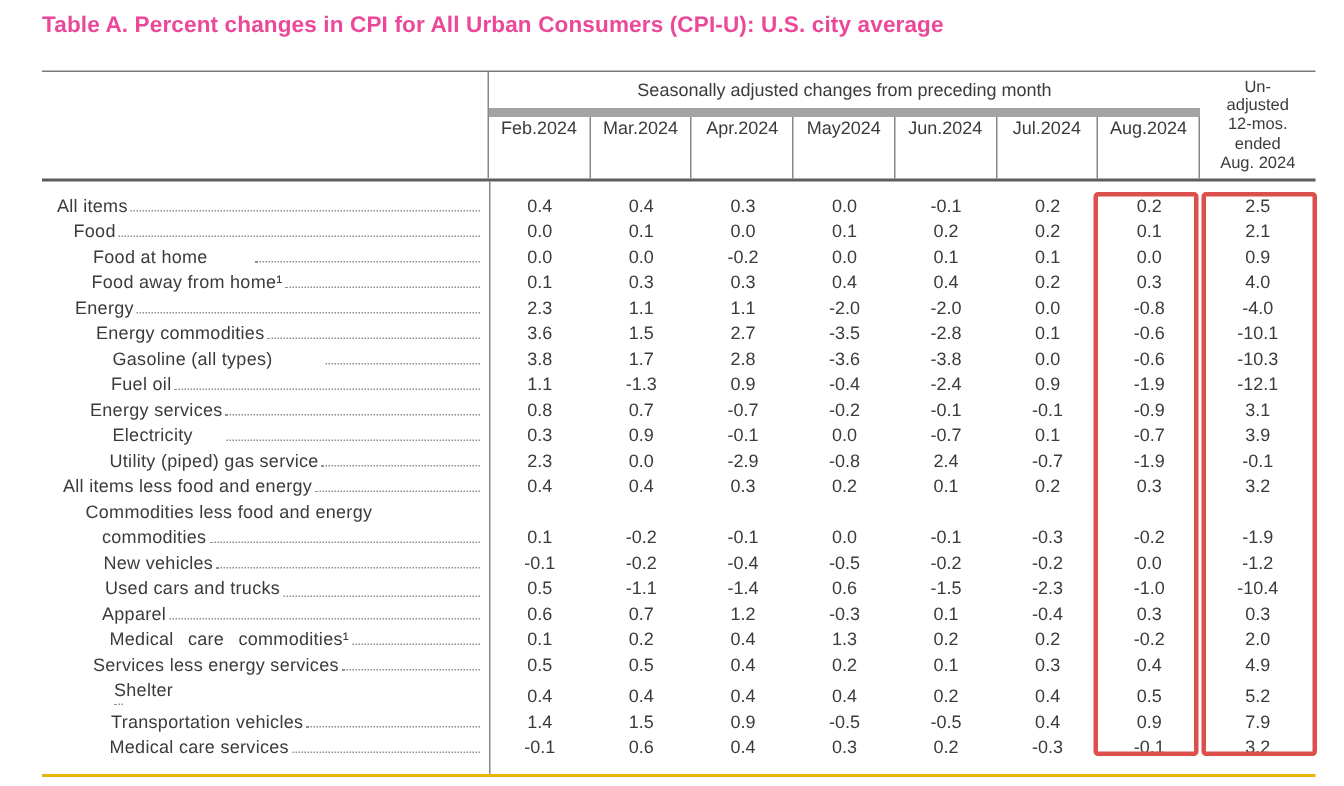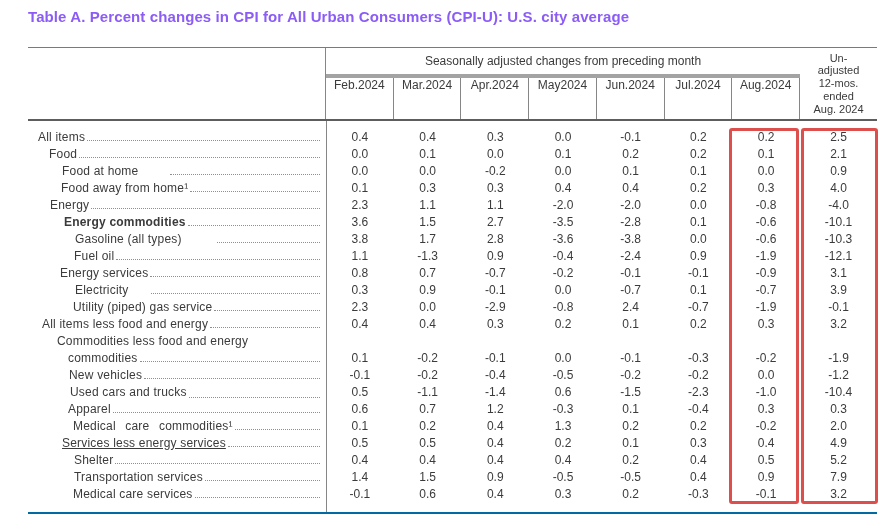--- a/index.html
+++ b/index.html
@@ -2,44 +2,44 @@
 <html><head>
 <meta charset="utf-8">
 <style>
   html,body { margin:0; padding:0; background:#ffffff; }
   .page {
     position:relative; width:896px; height:524px; overflow:hidden;
     font-family:"Liberation Sans", sans-serif; color:#3b3b3b; background:#fff;
   }
   .title {
     position:absolute; left:28px; top:8px; font-size:15px; font-weight:700;
-    color:#8b5cf6; letter-spacing:.1px;
+    color:#ec4899; letter-spacing:.1px;
   }
   .table-wrap {
     position:absolute; left:28px; top:47px; width:849px;
     border-top:1px solid #7a7a7a; background:#fff;
   }
   .thead {
     display:grid; grid-template-columns:298px repeat(7,1fr) 77px;
     grid-template-rows:30px 41px; border-bottom:2px solid #5d5d5d;
   }
   .stub-head { grid-row:1/3; grid-column:1; border-right:1px solid #868686; }
   .group-head {
     grid-row:1; grid-column:2/9; display:flex; align-items:center; justify-content:center;
-    border-bottom:4px solid #a3a3a3; font-size:12px;
+    border-bottom:6px solid #a3a3a3; font-size:12px;
   }
   .month-head {
     grid-row:2; border-right:1px solid #868686; display:flex; flex-direction:row;
     justify-content:center; text-align:center; font-size:12px; line-height:14.5px;
   }
   .unadj-head {
     grid-row:1/3; grid-column:9; display:flex; flex-direction:column; justify-content:center;
     text-align:center; font-size:11px; line-height:12.8px;
   }
-  .tbody { position:relative; padding:8px 0 9px 0; border-bottom:2px solid #0369a1; }
+  .tbody { position:relative; padding:8px 0 9px 0; border-bottom:2px solid #eab308; }
   .stub-rule { position:absolute; left:298px; top:0; bottom:0; width:1px; background:#868686; }
   .trow {
     display:grid; grid-template-columns:298px repeat(7,1fr) 77px;
     align-items:end; min-height:17px; font-size:12px;
   }
   .trow.double { min-height:34px; }
   .stub-cell { overflow:hidden; }
   .stub-line { display:flex; align-items:baseline; padding-right:5px; line-height:17px; letter-spacing:.2px; }
   .stub-line1 { line-height:17px; letter-spacing:.2px; }
   .leader { flex:1 1 auto; border-bottom:1px dotted #8f8f8f; margin:0 1px 3px 2px; min-width:6px; }
@@ -179,21 +179,21 @@
           <div class="val">1.1</div>
           <div class="val">1.1</div>
           <div class="val">-2.0</div>
           <div class="val">-2.0</div>
           <div class="val">0.0</div>
           <div class="val">-0.8</div>
           <div class="val">-4.0</div>
         </div>
         <div class="trow">
           <div class="stub-cell">
-            <div class="stub-line" style="padding-left: 36px; font-weight: bold;">
+            <div class="stub-line" style="padding-left: 36px;">
               <span>Energy commodities</span>
               <span class="leader"></span>
             </div>
           </div>
           <div class="val">3.6</div>
           <div class="val">1.5</div>
           <div class="val">2.7</div>
           <div class="val">-3.5</div>
           <div class="val">-2.8</div>
           <div class="val">0.1</div>
@@ -372,54 +372,54 @@
           <div class="val">0.2</div>
           <div class="val">0.4</div>
           <div class="val">1.3</div>
           <div class="val">0.2</div>
           <div class="val">0.2</div>
           <div class="val">-0.2</div>
           <div class="val">2.0</div>
         </div>
         <div class="trow">
           <div class="stub-cell">
-            <div class="stub-line" style="padding-left: 34px; text-decoration: underline;">
+            <div class="stub-line" style="padding-left: 34px;">
               <span>Services less energy services</span>
               <span class="leader"></span>
             </div>
           </div>
           <div class="val">0.5</div>
           <div class="val">0.5</div>
           <div class="val">0.4</div>
           <div class="val">0.2</div>
           <div class="val">0.1</div>
           <div class="val">0.3</div>
           <div class="val">0.4</div>
           <div class="val">4.9</div>
         </div>
         <div class="trow">
           <div class="stub-cell">
-            <div class="stub-line" style="padding-left: 46px;">
+            <div class="stub-line" style="padding-left: 46px; flex-direction: column;">
               <span>Shelter</span>
               <span class="leader"></span>
             </div>
           </div>
           <div class="val">0.4</div>
           <div class="val">0.4</div>
           <div class="val">0.4</div>
           <div class="val">0.4</div>
           <div class="val">0.2</div>
           <div class="val">0.4</div>
           <div class="val">0.5</div>
           <div class="val">5.2</div>
         </div>
         <div class="trow">
           <div class="stub-cell">
             <div class="stub-line" style="padding-left: 46px;">
-              <span>Transportation services</span>
+              <span>Transportation vehicles</span>
               <span class="leader"></span>
             </div>
           </div>
           <div class="val">1.4</div>
           <div class="val">1.5</div>
           <div class="val">0.9</div>
           <div class="val">-0.5</div>
           <div class="val">-0.5</div>
           <div class="val">0.4</div>
           <div class="val">0.9</div>

